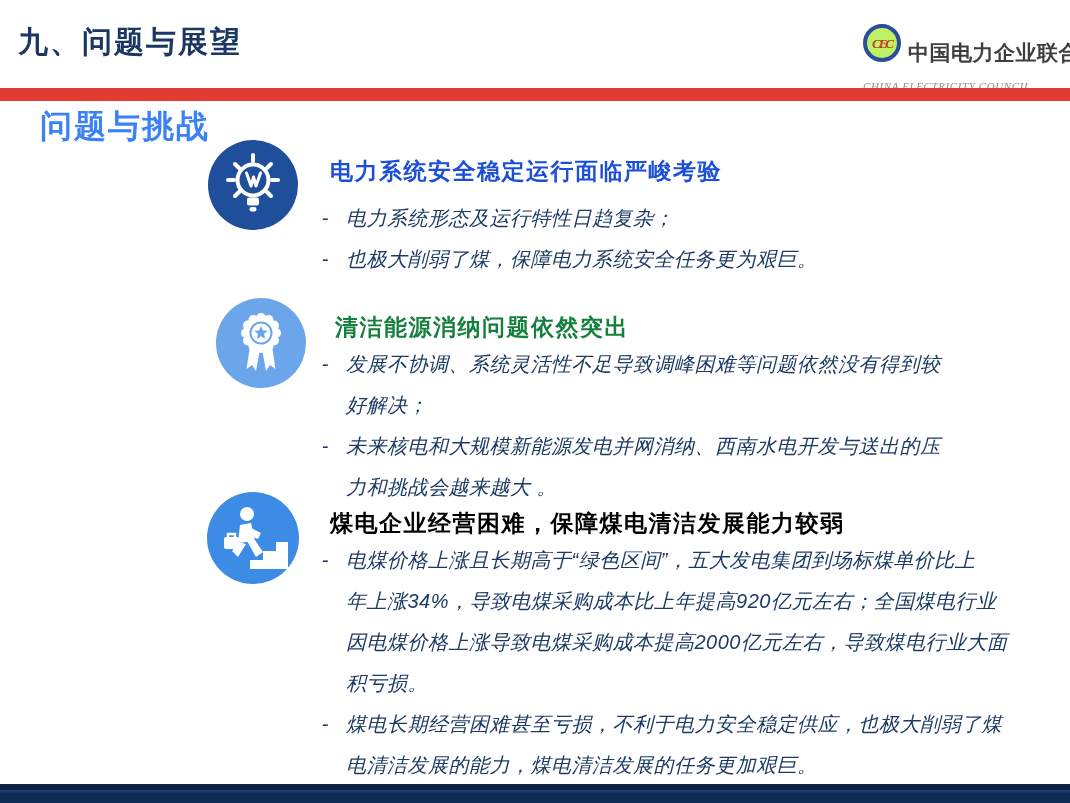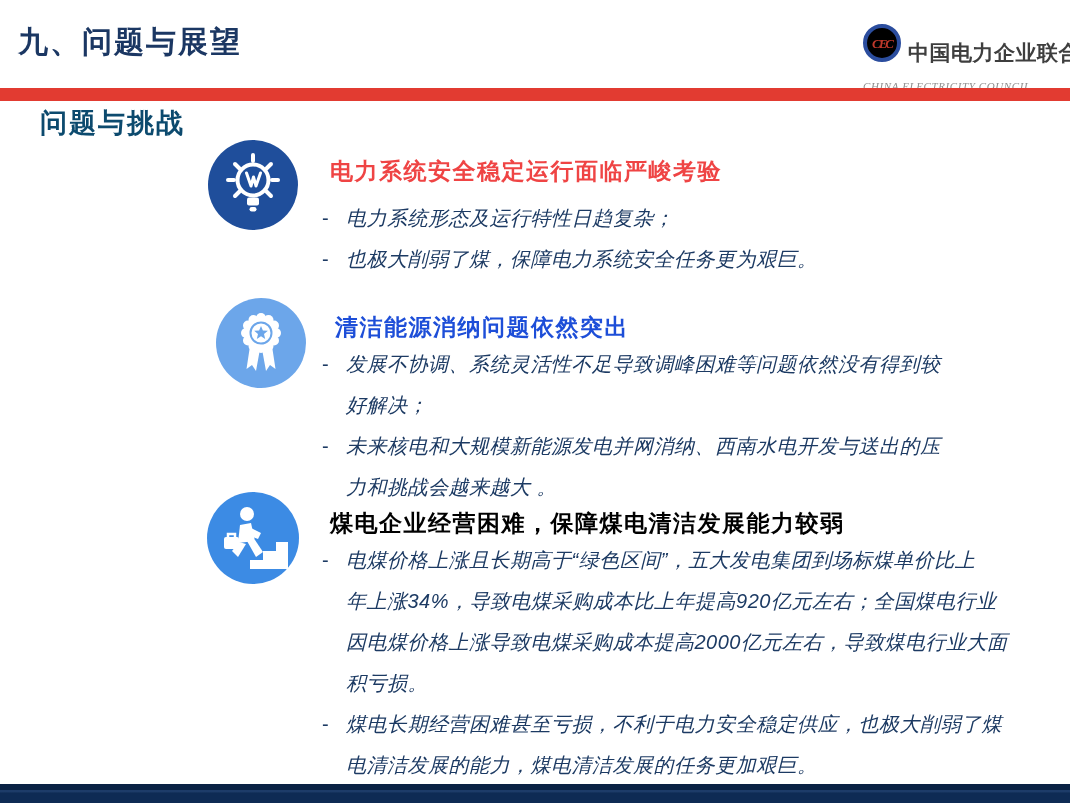--- a/index.html
+++ b/index.html
@@ -10,48 +10,48 @@
     padding-left:37px;
   }
   
   .page-title{
     position:absolute;left:18px;top:22px;font-size:30px;font-weight:bold;
     color:#1B3763;letter-spacing:2px;
   }
   .logo{position:absolute;top:19px;right:12px;width:232px;}
   .logo-row{display:flex;align-items:center;gap:7px;}
   .emblem{
-    width:38px;height:38px;border-radius:50%;background:#000000;
+    width:38px;height:38px;border-radius:50%;background:#bef264;
     border:4px solid #2B4D9E;box-sizing:border-box;flex:none;
     display:flex;align-items:center;justify-content:center;
   }
   .emblem-text{
     font-family:"Liberation Serif",serif;font-style:italic;font-weight:bold;
     color:#C0392B;font-size:13px;letter-spacing:-2px;line-height:1;
   }
   .org-cn{font-size:21px;font-weight:bold;color:#3E3E3E;letter-spacing:0.5px;white-space:nowrap;margin-top:20px;}
   .org-en{
     font-family:"Liberation Serif","DejaVu Serif",serif;font-size:11px;
     color:#8F8F8F;letter-spacing:0.6px;margin-top:13px;white-space:nowrap;font-style:italic;
   }
   .red-bar{position:absolute;top:88px;left:0;width:1070px;height:13px;background:#E23B31;}
   .section-label{
-    position:absolute;left:40px;top:105px;font-size:27px;font-weight:bold;
-    color:#0c4a6e;letter-spacing:2px;
+    position:absolute;left:40px;top:105px;font-size:32px;font-weight:bold;
+    color:#3b82f6;letter-spacing:2px;
   }
   
   .icon-circle{position:absolute;}
   .icon-circle svg{display:block;width:100%;height:100%;}
   #icon1{left:208px;top:140px;width:90px;height:90px;}
   #icon2{left:216px;top:298px;width:90px;height:90px;}
   #icon3{left:207px;top:492px;width:92px;height:92px;}
   
   .sec-heading{position:absolute;left:330px;font-size:23px;font-weight:bold;letter-spacing:1.5px;white-space:nowrap;}
-  #h1{top:156px;color:#ef4444;}
-  #h2{top:312px;left:335px;color:#1d4ed8;text-align:right;}
+  #h1{top:156px;color:#1d4ed8;}
+  #h2{top:312px;left:335px;color:#15803d;text-align:right;}
   #h3{top:508px;color:#000000;}
   
   .bullets{
     position:absolute;left:322px;width:745px;font-size:20px;color:#1C3A63;
     line-height:41px;letter-spacing:0.5px;
   }
   #b1{top:198px;}
   #b2{top:344px;}
   #b3{top:540px;}
   .bullet{display:flex;align-items:flex-start;}

